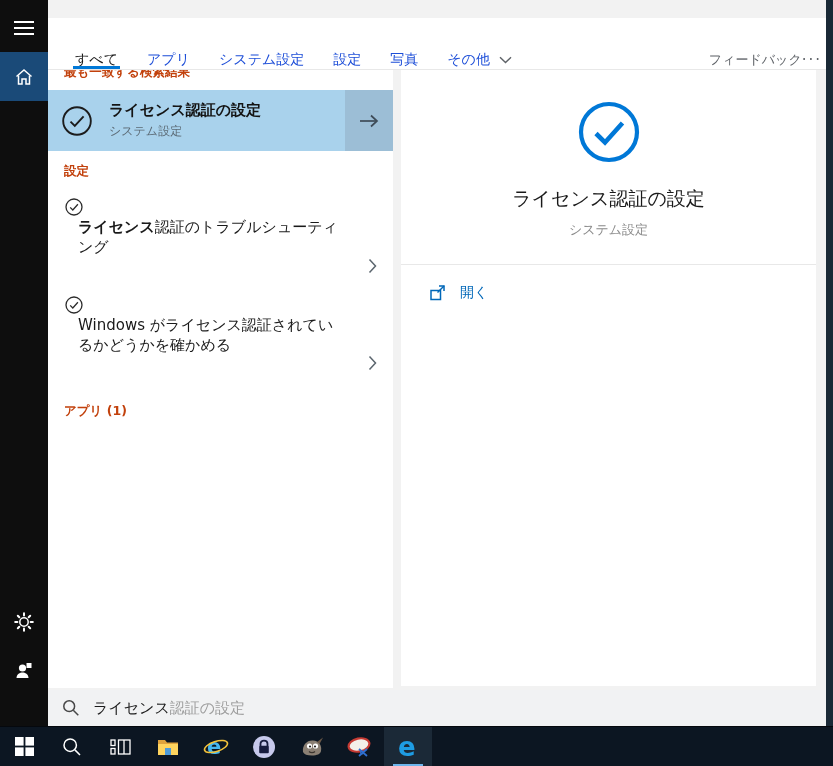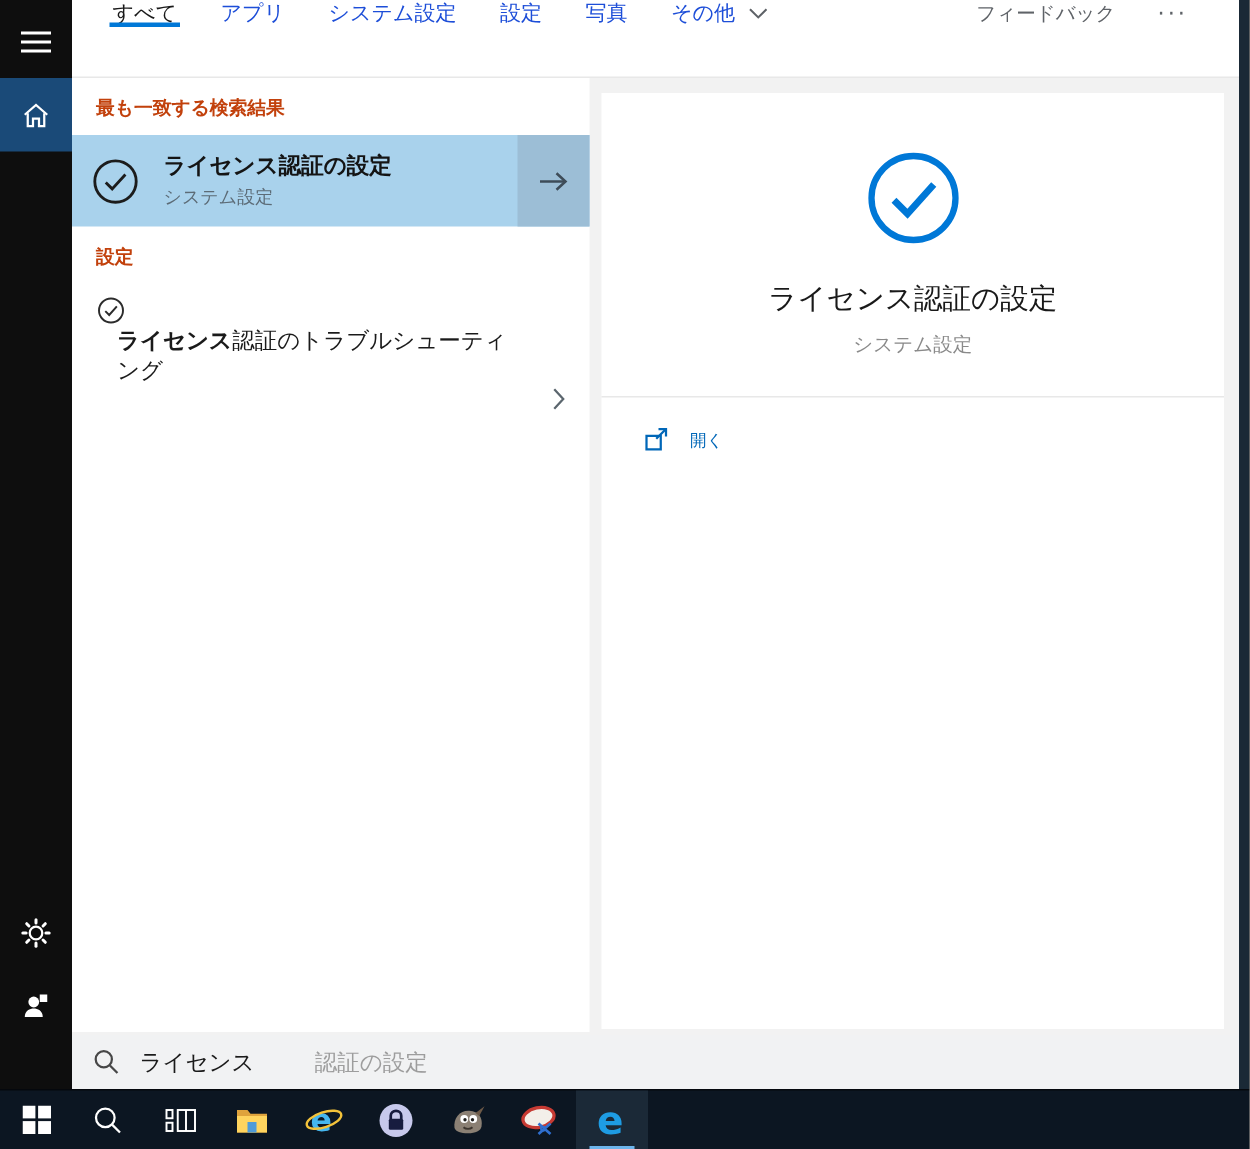--- a/index.html
+++ b/index.html
@@ -12,29 +12,29 @@
   
   .rail{position:absolute;left:0;top:0;width:48px;height:726px;background:#0e0e0e;z-index:5;}
   .rail-btn{position:absolute;left:0;width:48px;height:48px;display:flex;align-items:center;justify-content:center;cursor:pointer;}
   .rail-btn.hamburger{top:4px;}
   .rail-btn.home{top:52px;height:49px;background:#1a4a78;}
   .rail-btn.gear{top:598px;}
   .rail-btn.account{top:646px;}
   .hamburger-lines span{display:block;width:20px;height:2px;background:#fff;margin:4px 0;}
   
   .tabbar{
-    position:absolute;left:48px;top:0;width:778px;height:52px;background:#fff;
-    border-bottom:1px solid #e8e8e8;display:flex;align-items:flex-start;box-sizing:border-box;
+    position:absolute;left:48px;top:18px;width:778px;height:52px;background:#fff;
+    border-bottom:1px solid #e8e8e8;display:flex;align-items:flex-end;box-sizing:border-box;
     padding-left:27px;z-index:4;
   }
   .tab{position:relative;display:flex;align-items:center;margin-right:29px;font-size:14px;color:#1d4ed8;cursor:pointer;white-space:nowrap;}
   .tab.selected{color:#191919;}
   .tab.selected::after{content:"";position:absolute;left:-2px;right:-2px;bottom:0;height:3px;background:#0078d7;}
   .tab .chev{margin-left:9px;display:flex;align-items:center;}
-  .tabbar-right{margin-left:auto;display:flex;align-items:center;gap:28px;padding-right:34px;}
+  .tabbar-right{margin-left:auto;display:flex;align-items:center;padding-right:4px;}
   .feedback{font-size:13px;color:#5f6368;cursor:pointer;white-space:nowrap;}
   .moredots{font-size:15px;color:#5f6368;letter-spacing:2px;cursor:pointer;}
   
   .left-panel{position:absolute;left:48px;top:52px;width:345px;height:636px;background:#fff;z-index:3;}
   .section-header{font-size:12.5px;font-weight:bold;color:#c2410c;padding:12px 0 0 16px;}
   .best-row{
     margin-top:9px;height:61px;background:#a9d2ec;display:flex;align-items:center;cursor:pointer;
   }
   .best-icon{margin-left:12px;flex:0 0 auto;display:flex;}
   .best-texts{margin-left:15px;flex:1 1 auto;min-width:0;}
@@ -49,30 +49,30 @@
   .settings-group{margin-top:6px;}
   .apps-header{margin-top:10px;}
   
   .preview{position:absolute;left:401px;top:62px;width:415px;height:624px;background:#fff;z-index:3;}
   .preview-top{display:flex;flex-direction:column;align-items:center;}
   .preview-circle{margin-top:38px;}
   .preview-title{margin-top:22px;font-size:19px;color:#191919;}
   .preview-sub{margin-top:9px;font-size:13px;color:#8a8a8a;}
   .preview-divider{margin-top:25px;height:1px;background:#e8e8e8;width:100%;}
   .open-row{display:flex;align-items:center;padding:19px 0 0 27px;cursor:pointer;}
-  .open-label{margin-left:13px;font-size:11px;color:#0067b8;}
+  .open-label{margin-left:13px;font-size:14px;color:#0067b8;}
   
   .searchbar{
     position:absolute;left:48px;top:690px;width:778px;height:36px;background:#f1f2f3;
     display:flex;align-items:center;z-index:4;cursor:text;
   }
   .searchbar .mag{margin-left:14px;display:flex;}
   .search-text{margin-left:13px;font-size:15px;white-space:pre;}
   .search-typed{color:#1a1a1a;}
-  .search-suggestion{color:#9d9d9d;margin-left:40px;}
+  .search-suggestion{color:#9d9d9d;}
   
   .edge-strip{position:absolute;right:0;top:0;width:7px;height:726px;background:#1a2936;z-index:6;}
   
   .taskbar{
     position:absolute;left:0;bottom:0;width:833px;height:40px;background:#0c1622;
     display:flex;align-items:stretch;z-index:10;border-top:1px solid #05080d;box-sizing:border-box;
   }
   .tb-cell{width:48px;display:flex;align-items:center;justify-content:center;position:relative;cursor:pointer;}
   .tb-cell.active{background:#1b2937;}
   .tb-underline{position:absolute;bottom:0;left:50%;transform:translateX(-50%);width:30px;height:2px;background:#6db5ec;}
@@ -190,22 +190,37 @@
           </svg>
         </span>
         <span class="li-text"><b>ライセンス</b><span>認証のトラブルシューティング</span></span>
         <span class="li-chev">
           <svg width="9" height="16" viewBox="0 0 9 16" fill="none" stroke="#5b666e" stroke-width="1.5">
               <path d="M1.5 1.5 L7.5 8 L1.5 14.5"></path>
             </svg>
         </span>
       </div>
 
-    </div>
-
+      <div class="list-item">
+        <span class="li-icon">
+          <svg width="20" height="20" viewBox="0 0 20 20" fill="none" stroke="#2c2c2c">
+            <circle cx="10" cy="10" r="8" stroke-width="1.3"></circle>
+            <path d="M6.2 10.4 L8.8 13 L13.9 7.2" stroke-width="1.3"></path>
+          </svg>
+        </span>
+        <span class="li-text"><b></b><span>Windows がライセンス認証されているかどうかを確かめる</span></span>
+        <span class="li-chev">
+          <svg width="9" height="16" viewBox="0 0 9 16" fill="none" stroke="#5b666e" stroke-width="1.5">
+              <path d="M1.5 1.5 L7.5 8 L1.5 14.5"></path>
+            </svg>
+        </span>
+      </div>
+    </div>
+
+    <div class="section-header apps-header">アプリ (1)</div>
   </div>
 
   <div class="preview">
     <div class="preview-top">
       <span class="preview-circle">
         <svg width="64" height="64" viewBox="0 0 64 64" fill="none" stroke="#0078d7">
           <circle cx="32" cy="32" r="28" stroke-width="4.2"></circle>
           <path d="M19 33.5 L28 42.5 L45.5 23" stroke-width="4.6"></path>
         </svg>
       </span>

